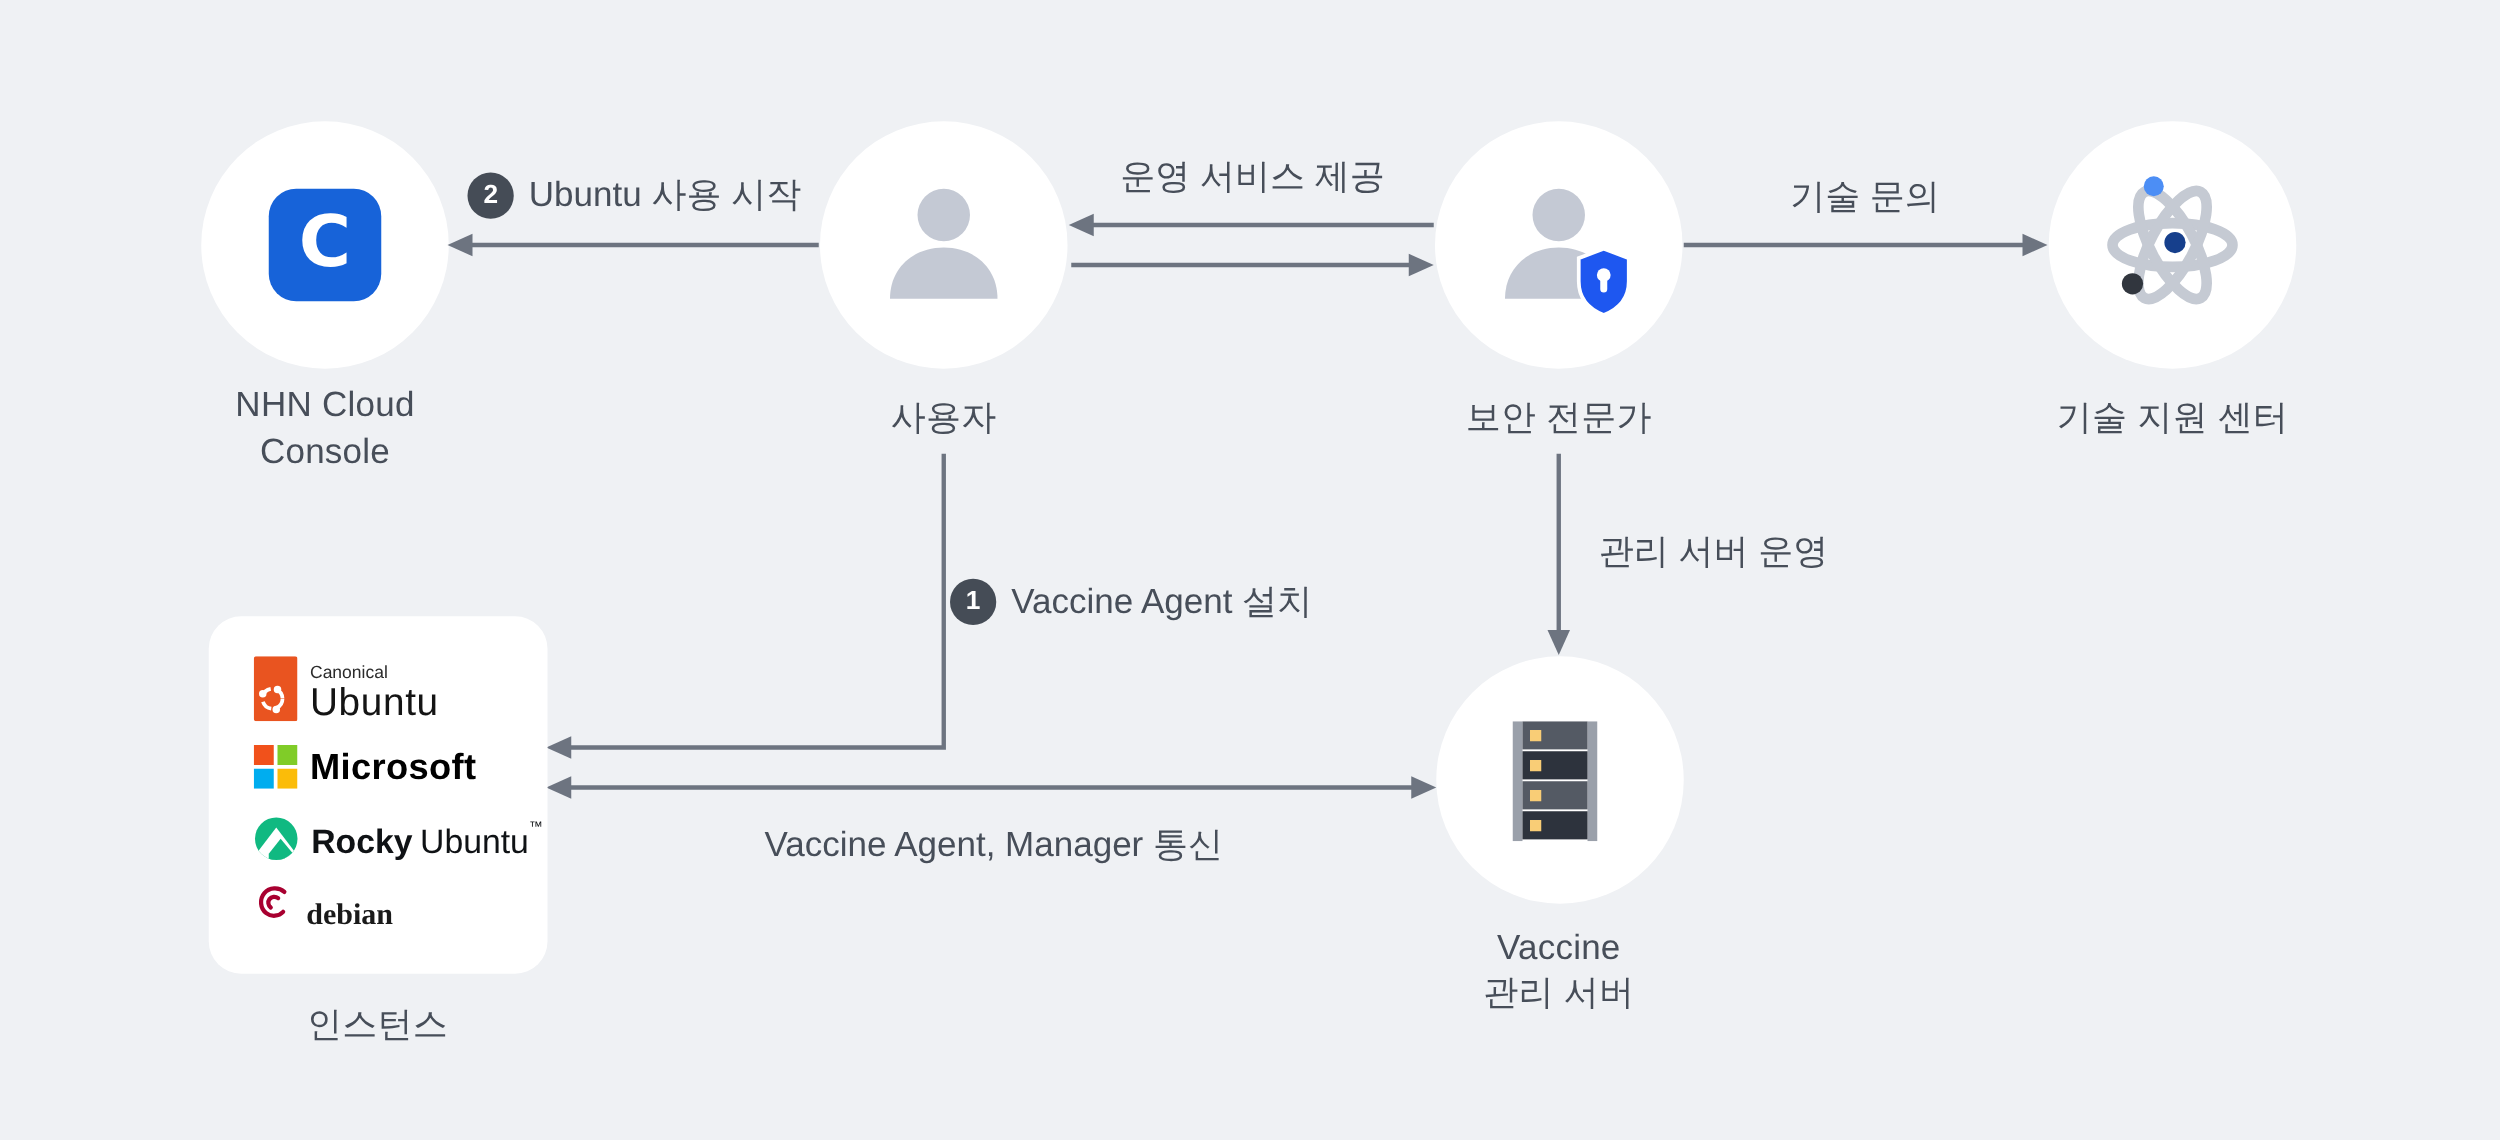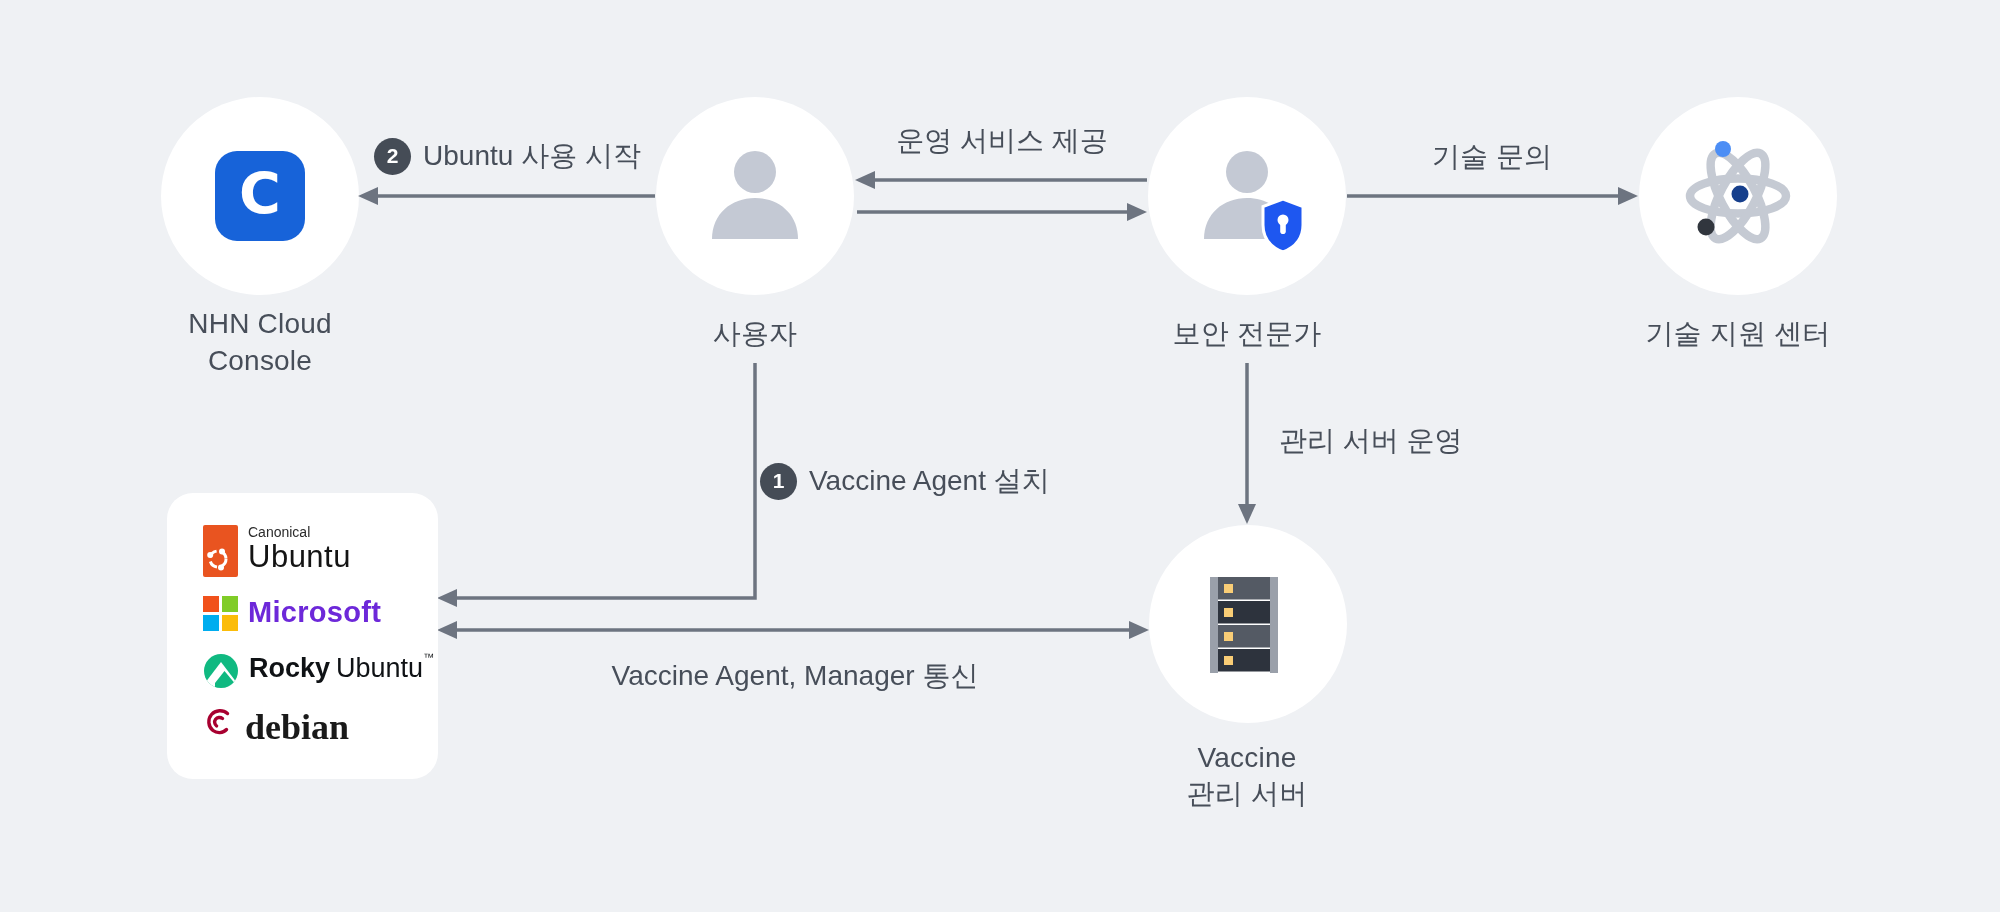--- a/index.html
+++ b/index.html
@@ -38,30 +38,30 @@
   .badge{
     width:37px;height:37px;border-radius:50%;background:#454c56;
     color:#ffffff;font-size:21px;font-weight:700;
     display:flex;align-items:center;justify-content:center;flex:0 0 auto;
   }
   
   .instance-box{
     position:absolute;left:167px;top:493px;width:271px;height:286px;
     background:#ffffff;border-radius:26px;
   }
-  .os-row{position:absolute;left:36px;display:flex;align-items:flex-start;}
+  .os-row{position:absolute;left:36px;display:flex;align-items:flex-end;}
   .ubuntu-text{margin-left:10px;line-height:1;}
   .ubuntu-text .company{display:block;font-size:14px;color:#2b2b2b;margin-bottom:2px;}
   .ubuntu-text .product{display:block;font-size:31px;font-weight:400;color:#141414;letter-spacing:0.5px;}
-  .ms-text{margin-left:10px;font-size:29px;font-weight:600;color:#6d28d9;letter-spacing:0.3px;}
+  .ms-text{margin-left:10px;font-size:29px;font-weight:600;color:#000000;letter-spacing:0.3px;}
   .rocky-text{margin-left:10px;font-size:27px;color:#0f1215;}
   .rocky-text .bold{font-weight:700;}
   .rocky-text .light{font-weight:400;margin-left:6px;}
   .rocky-text .tm{font-size:11px;vertical-align:top;position:relative;top:-2px;}
-  .debian-text{margin-left:10px;font-size:36px;font-weight:600;color:#1a1a1a;font-family:"Liberation Serif","DejaVu Serif",serif;}
+  .debian-text{margin-left:10px;font-size:24px;font-weight:600;color:#1a1a1a;font-family:"Liberation Serif","DejaVu Serif",serif;}
 </style>
 </head>
 <body>
 
 <div id="stage">
 
   <div class="node-circle" style="left:161px;top:97px;"></div>
   <div class="node-circle" style="left:656px;top:97px;"></div>
   <div class="node-circle" style="left:1148px;top:97px;"></div>
   <div class="node-circle" style="left:1639px;top:97px;"></div>
@@ -193,20 +193,21 @@
 
   </div>
 
   <div class="node-label" style="left:110px;top:305px;">
     <div>NHN Cloud</div>
     <div>Console</div>
   </div>
   <div class="node-label" style="left:605px;top:315px;text-align:center;">사용자</div>
   <div class="node-label" style="left:1097px;top:315px;">보안 전문가</div>
   <div class="node-label" style="left:1588px;top:315px;">기술 지원 센터</div>
+  <div class="node-label" style="left:152px;top:801px;">인스턴스</div>
   <div class="node-label" style="left:1097px;top:740px;line-height:36px;">
     <div>Vaccine</div>
     <div>관리 서버</div>
   </div>
 
   <div class="edge-label badge-group" style="left:360px;top:137px;width:295px;">
     <span class="badge">2</span>
     <span>Ubuntu 사용 시작</span>
   </div>
 

